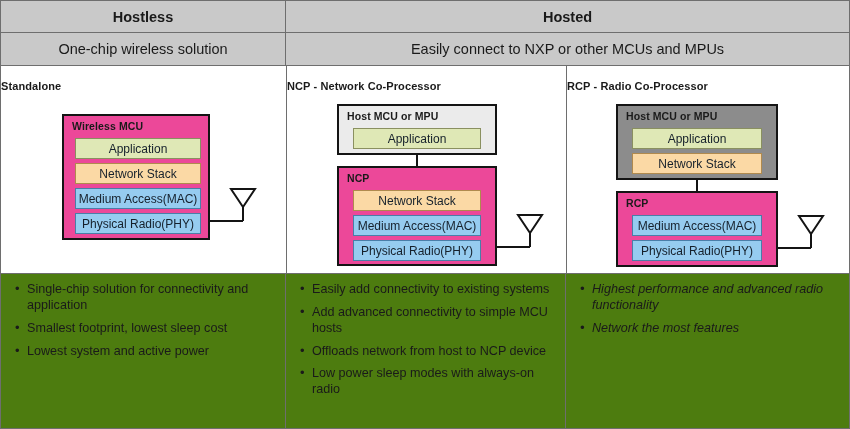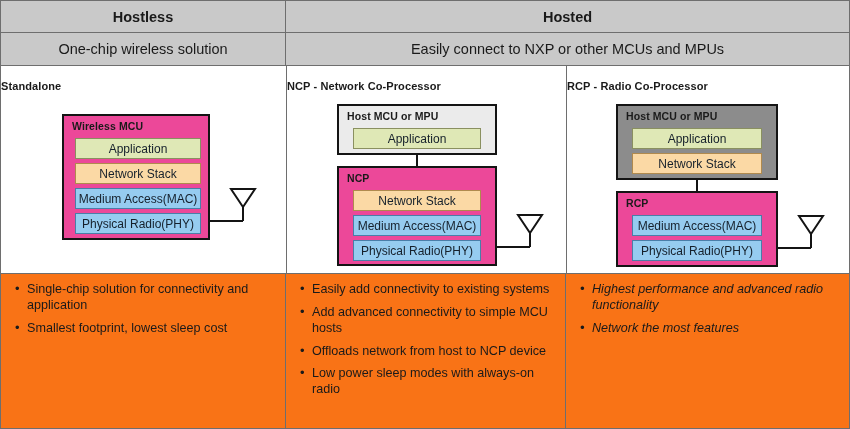--- a/index.html
+++ b/index.html
@@ -106,21 +106,21 @@
     position:absolute;width:2px;background:#141414;
   }
 
   
   .antenna{position:absolute;}
   .antenna svg{display:block;}
 
   
   .bullets-band{
     position:absolute;left:0;right:0;top:273px;bottom:0;
-    background:#f97316;
+    background:#4d7c0f;
     box-sizing:border-box;
   }
   .bcol{
     position:absolute;top:0;bottom:0;
     box-sizing:border-box;
     padding:8px 12px 6px 12px;
   }
   .bcol.b1{left:0;width:285px;border-right:1px solid #6e6e6e;}
   .bcol.b2{left:285px;width:280px;border-right:1px solid #6e6e6e;}
   .bcol.b3{left:565px;right:0;font-style:italic;}
@@ -232,20 +232,21 @@
         </div>
       </div>
     </div>
 
     <div class="bullets-band">
 
       <div class="bcol b1">
         <ul class="blist">
           <li>Single-chip solution for connectivity and application</li>
           <li>Smallest footprint, lowest sleep cost</li>
+          <li>Lowest system and active power</li>
         </ul>
       </div>
 
       <div class="bcol b2">
         <ul class="blist">
           <li>Easily add connectivity to existing systems</li>
           <li>Add advanced connectivity to simple MCU hosts</li>
           <li>Offloads network from host to NCP device</li>
           <li>Low power sleep modes with always-on radio</li>
         </ul>

